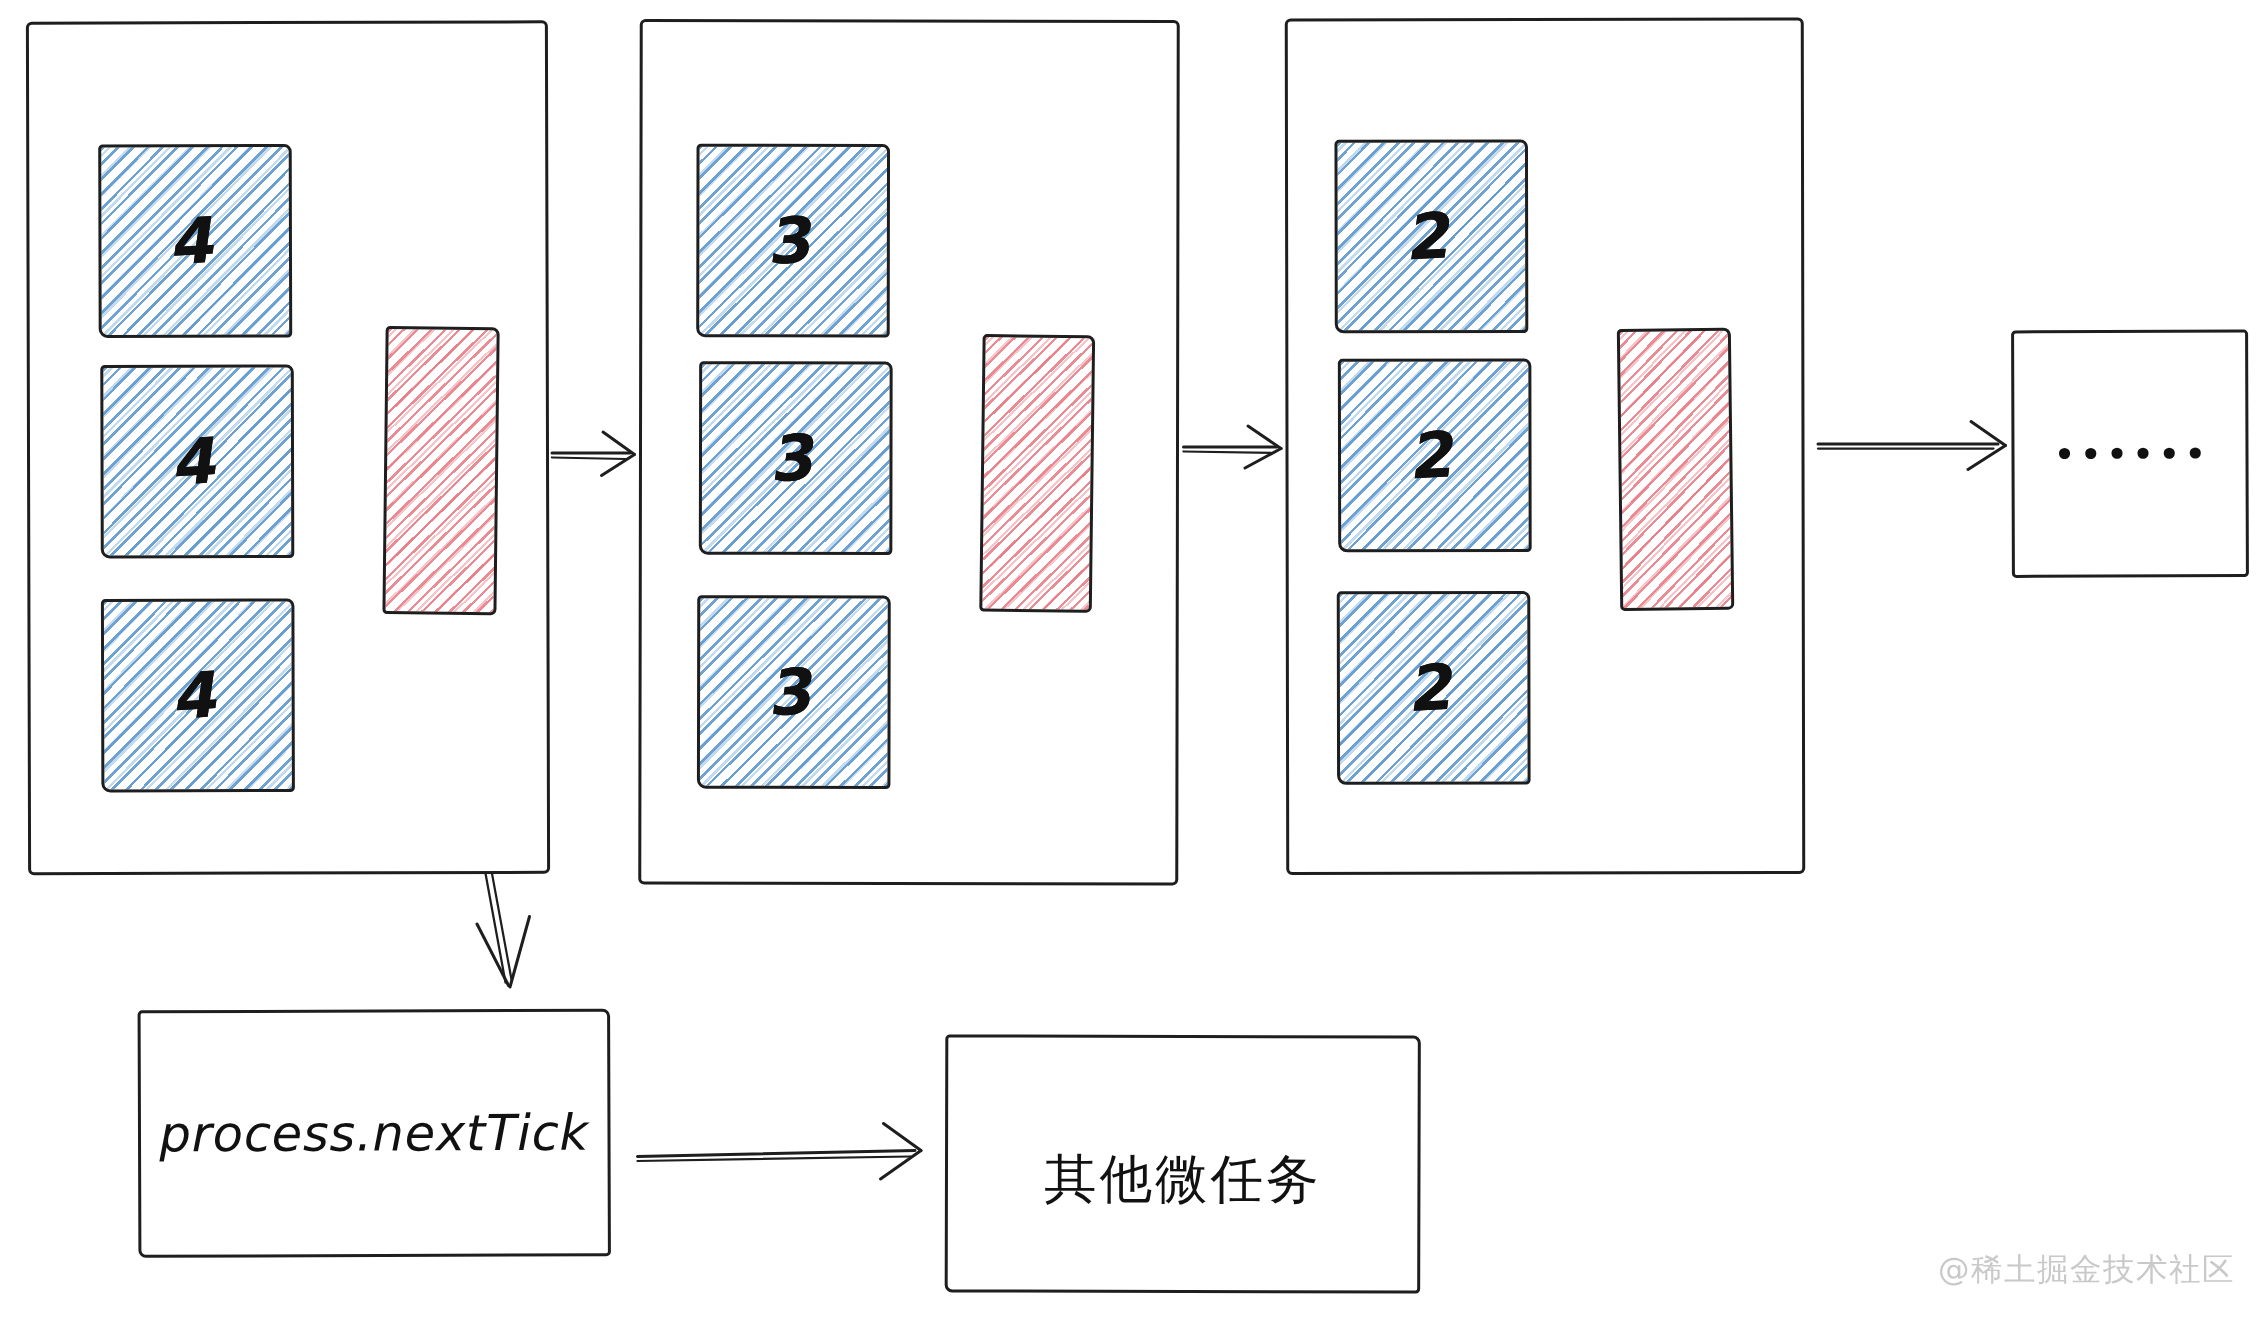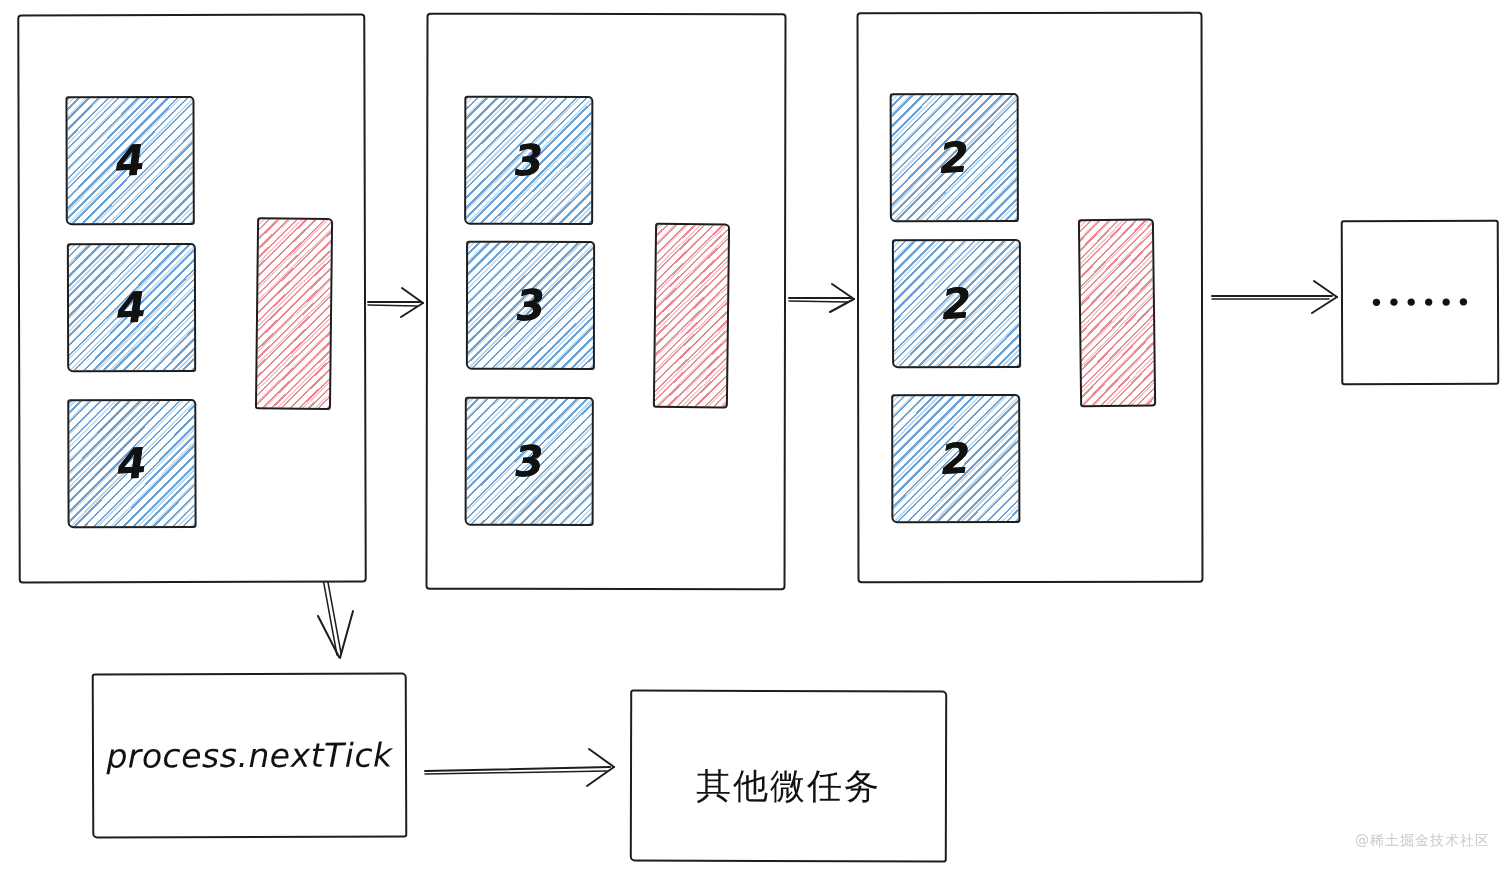--- a/index.html
+++ b/index.html
@@ -87,21 +87,21 @@
   .nexttick .label {
     font-size:33px; font-weight:500; color:#111;
     font-style:italic; letter-spacing:0.5px;text-align:center;
   }
   .micro { left:630px; top:690px; width:317px; height:172px; transform:rotate(0.15deg); }
   .micro .label { font-size:35px; color:#111; letter-spacing:2px;margin-top:21px; }
 
   .watermark {
     position:absolute;
     right:22px; top:832px;
-    font-size:14px;
+    font-size:21px;
     color:#c9c9c9;
     letter-spacing:1px;
     text-align:center;
   }
   svg.arrows {
     position:absolute; left:0; top:0;
     pointer-events:none;
   }
   svg.arrows path {
     fill:none;

